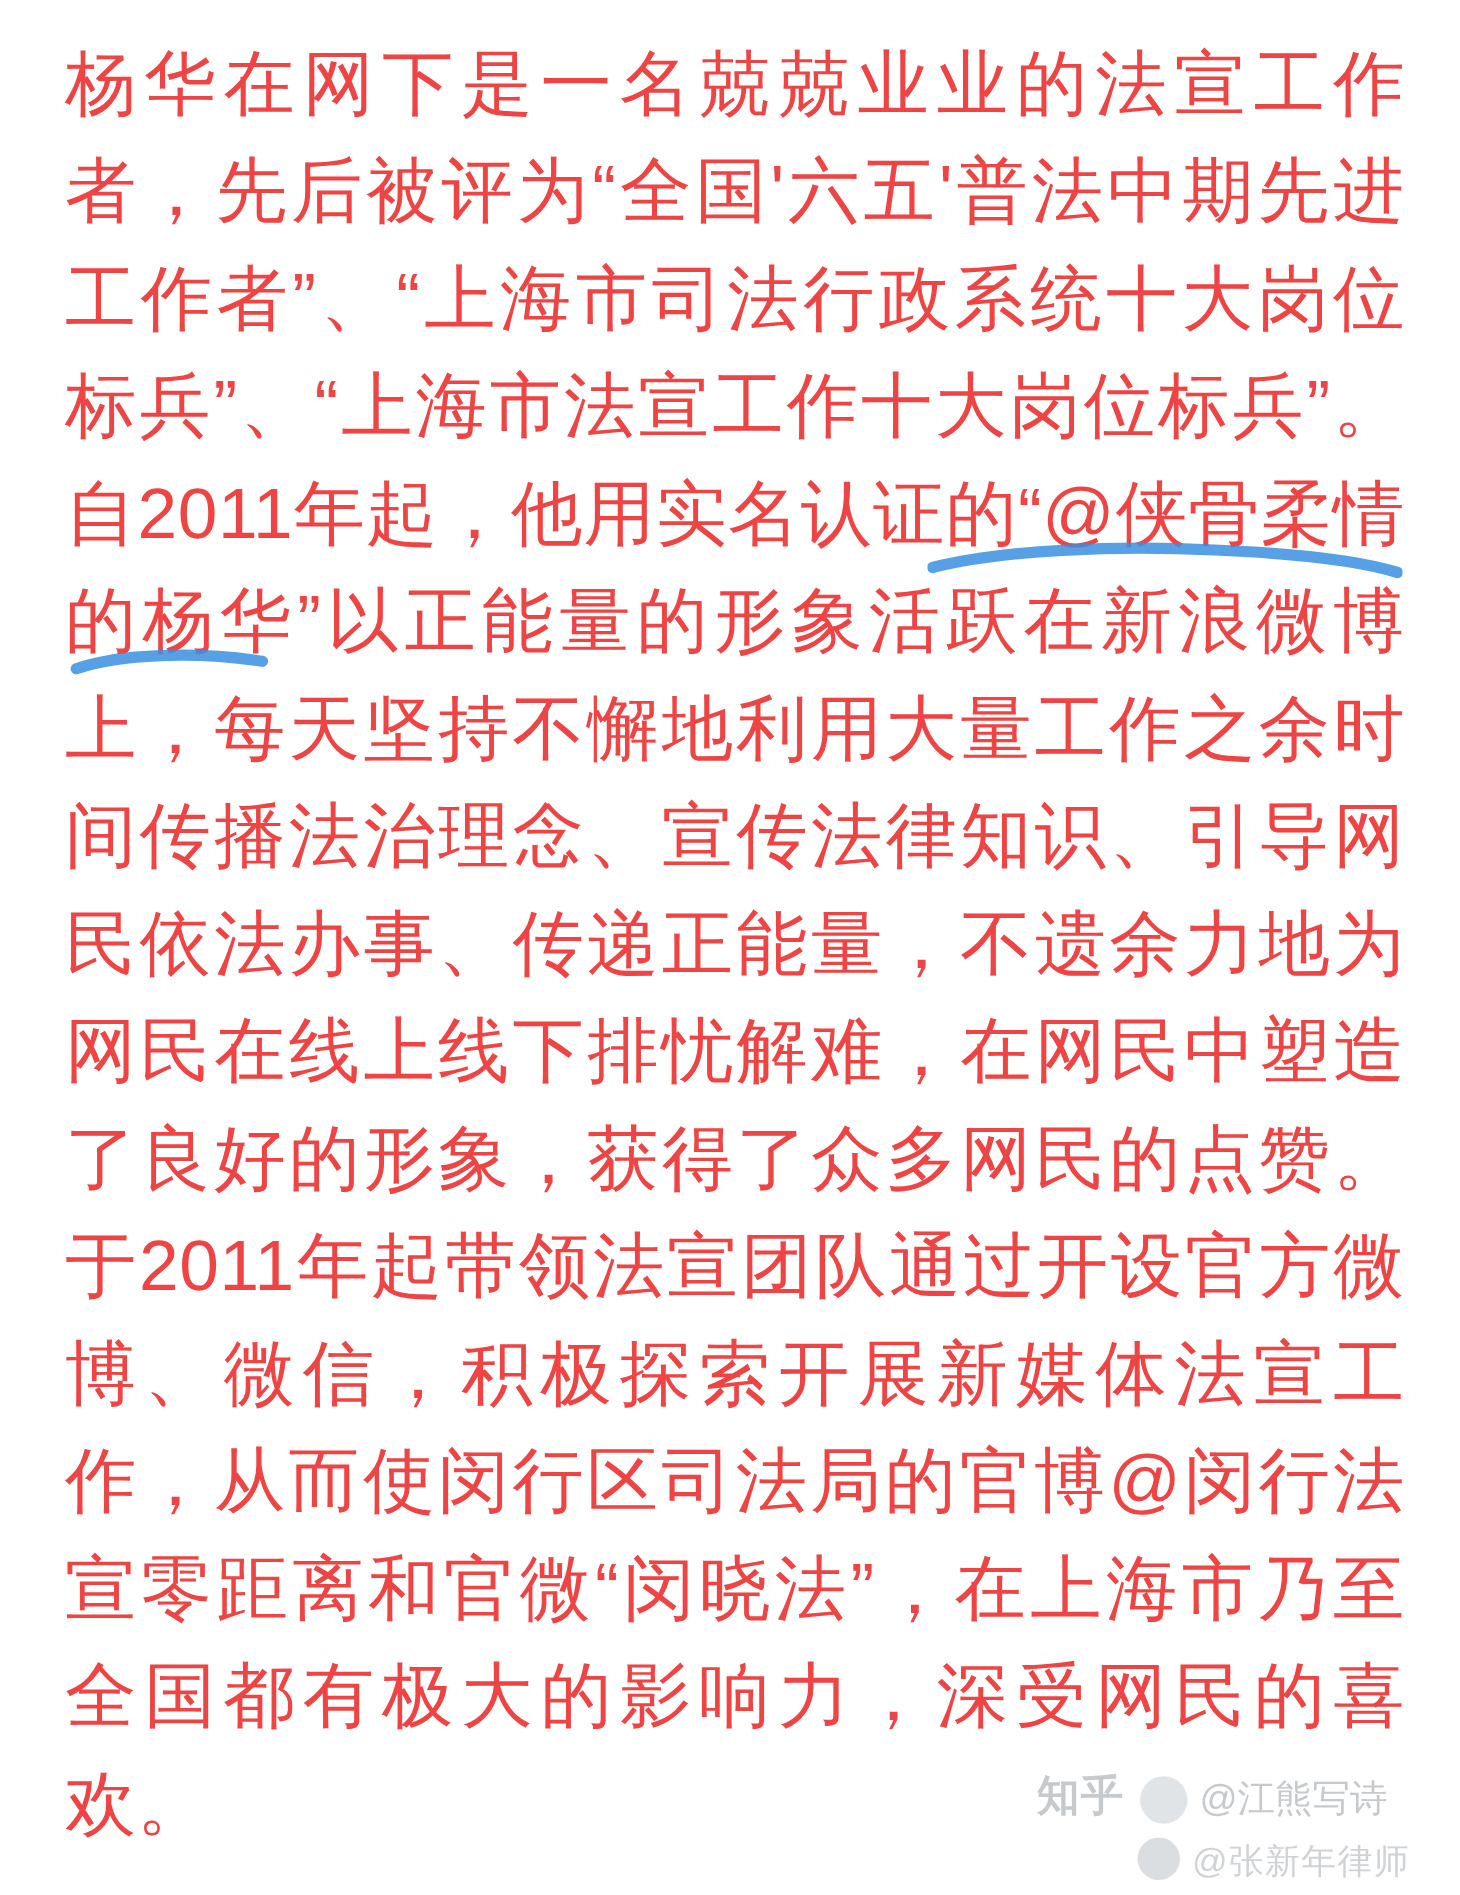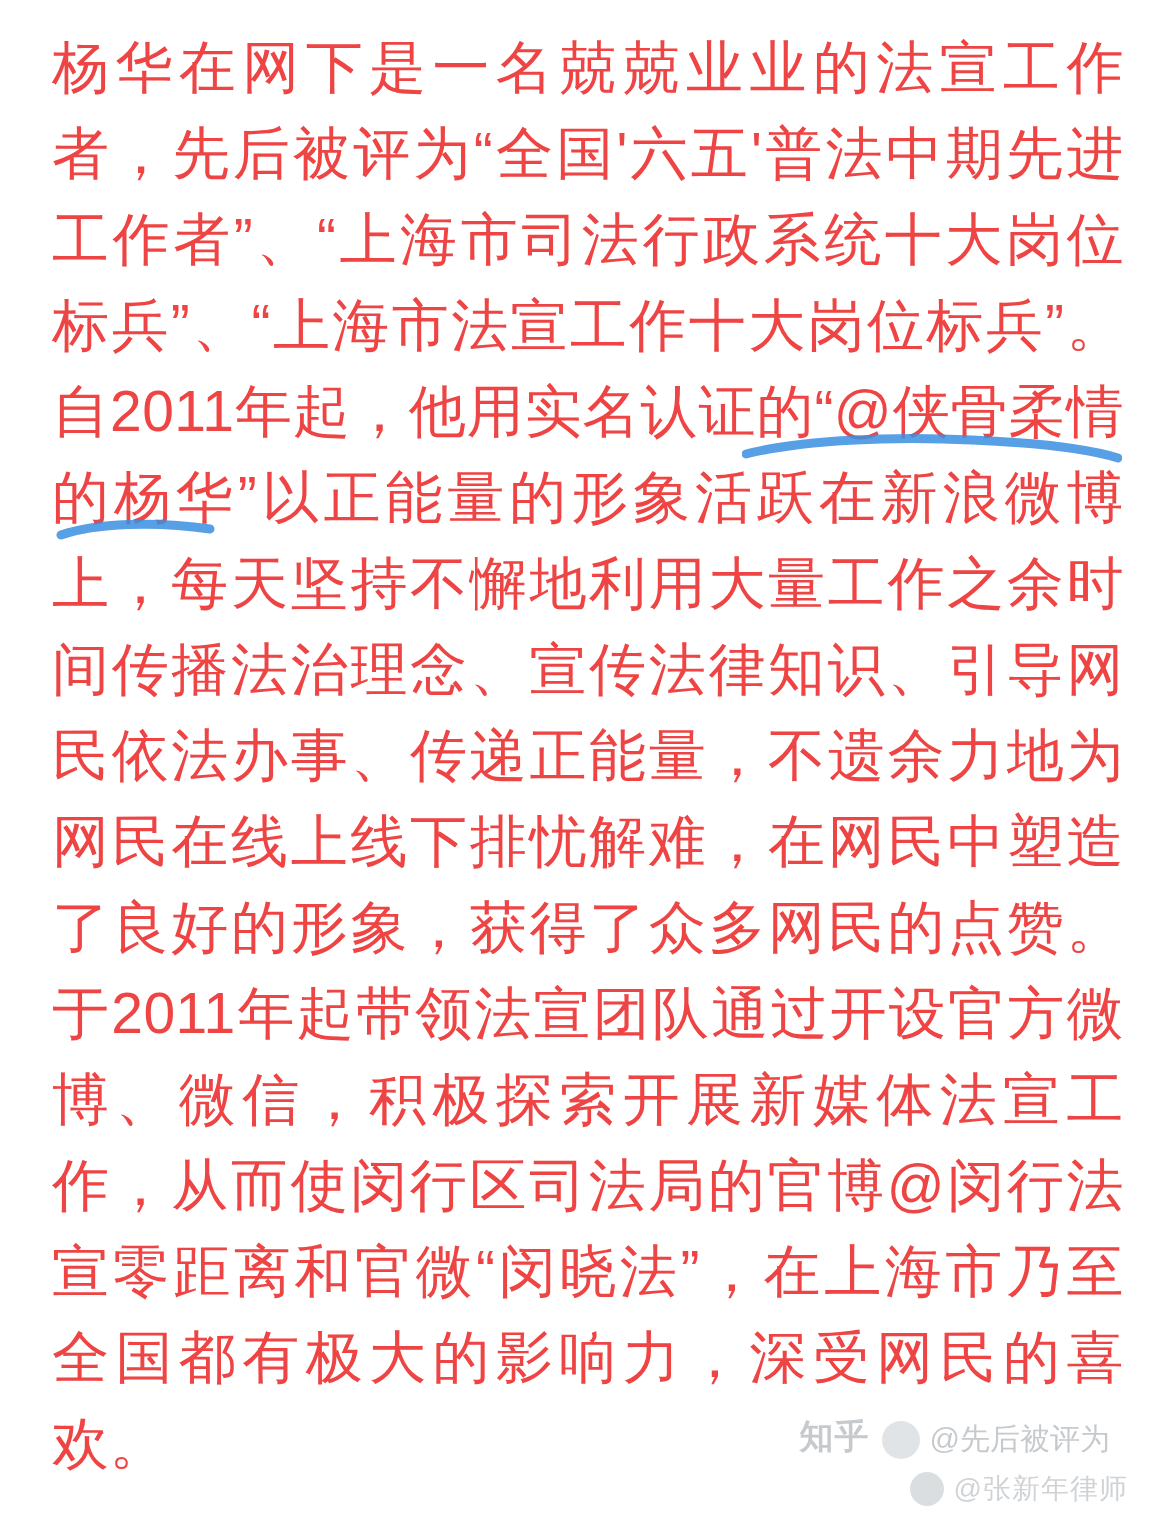--- a/index.html
+++ b/index.html
@@ -70,21 +70,21 @@
   }
   .zhihu-name {
     font-size: 30px;
     color: #9aa0a6;
   }
   .watermark-weibo {
     position: absolute;
     right: 40px;
     bottom: 8px;
     display: flex;
-    align-items: center;
+    align-items: flex-start;
     gap: 10px;
     opacity: 0.5;
     margin-top: 27px;
   }
   .weibo-badge {
     width: 34px;
     height: 34px;
     border-radius: 50%;
     background: #b9bec4;
     display: inline-block;
@@ -111,21 +111,21 @@
   <div class="mark" id="mark-2">
     <svg width="160" height="30" viewBox="0 0 160 30" aria-hidden="true">
       <path d="M5 20 C 40 8, 100 6, 154 14" fill="none" stroke="#3a8fe0" stroke-width="9" stroke-linecap="round" opacity="0.85"></path>
     </svg>
   </div>
 
   <div class="watermark-zhihu">
     <span class="zhihu-logo">知乎</span>
     <span class="zhihu-user">
       <span class="zhihu-avatar"></span>
-      <span class="zhihu-name">@先后被评为</span>
+      <span class="zhihu-name">@江熊写诗</span>
     </span>
   </div>
 
   <div class="watermark-weibo">
     <span class="weibo-badge"></span>
     <span class="weibo-name">@张新年律师</span>
   </div>
 
 </div>
 

